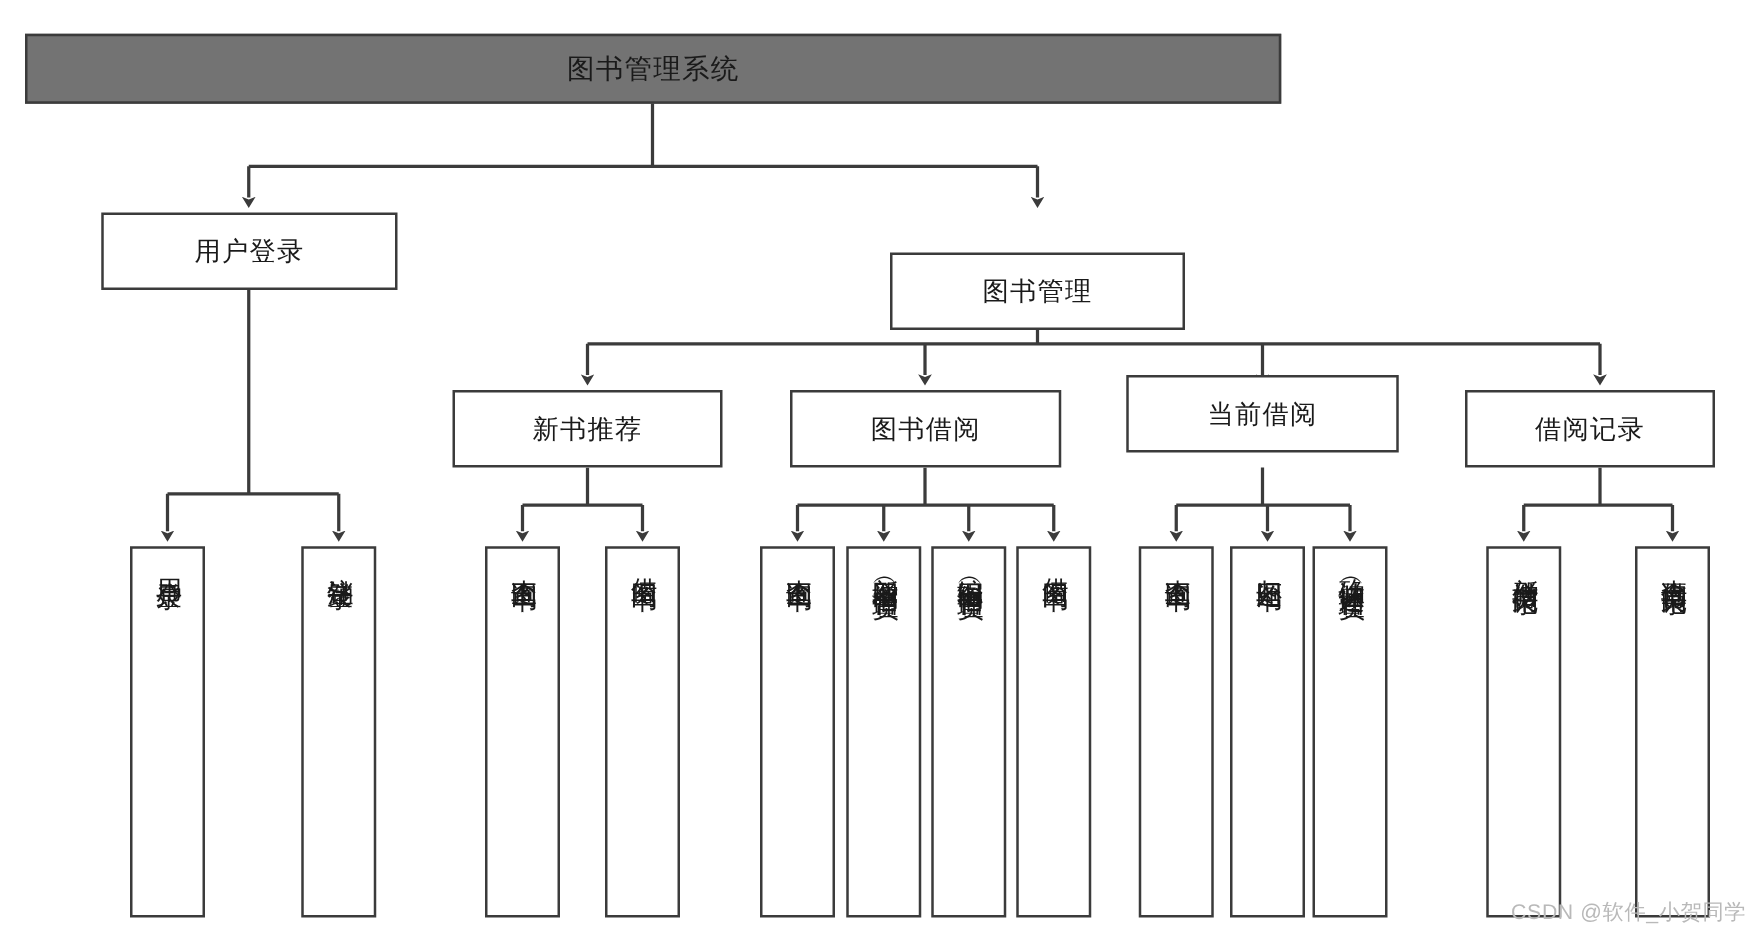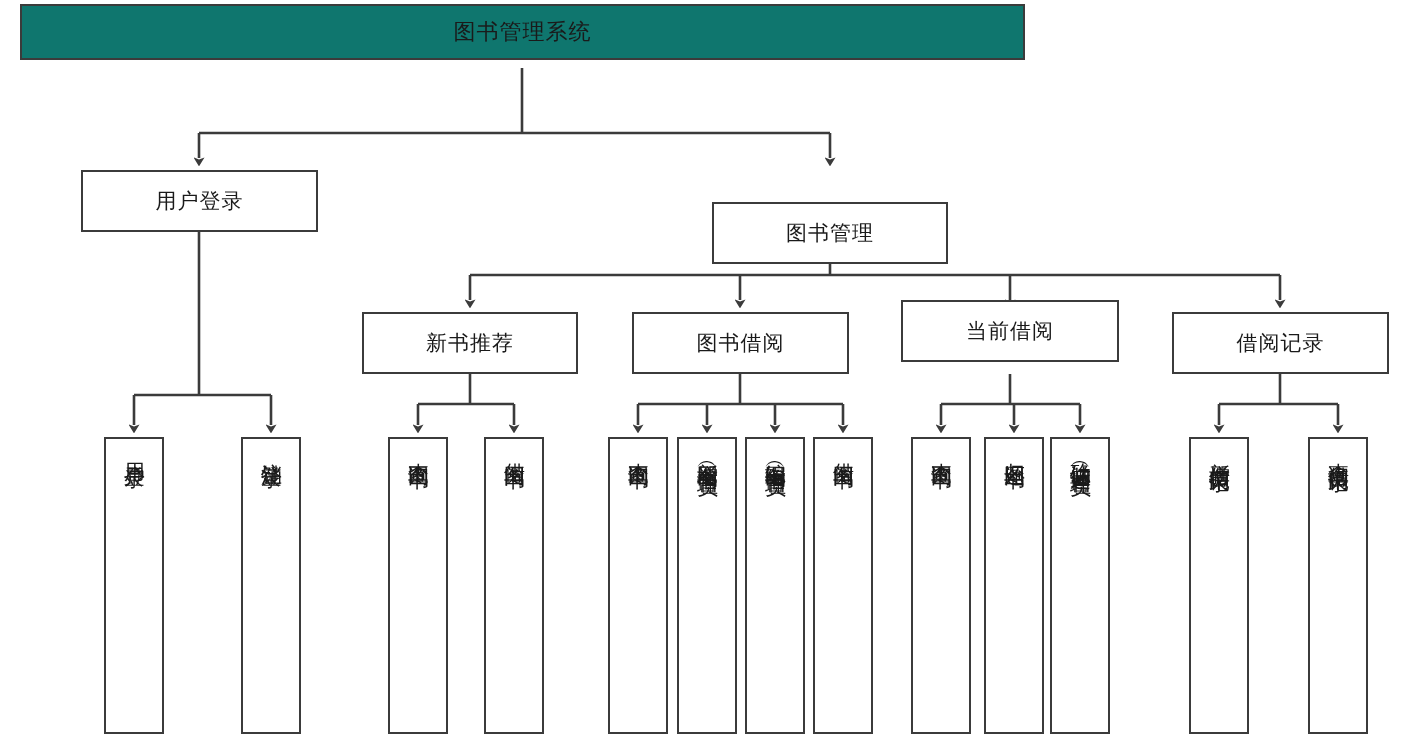--- a/index.html
+++ b/index.html
@@ -102,41 +102,41 @@
       <path d="M1014,404 L1014,425" marker-end="url(#arrow)"></path>
       <path d="M1080,404 L1080,425" marker-end="url(#arrow)"></path>
 
       <path d="M1280,374 L1280,404"></path>
       <path d="M1219,404 L1338,404"></path>
       <path d="M1219,404 L1219,425" marker-end="url(#arrow)"></path>
       <path d="M1338,404 L1338,425" marker-end="url(#arrow)"></path>
     </g>
   </svg>
 
-  <div class="node h root" style="left: 20px; top: 4px; width: 1005px; height: 56px; border-color: rgb(59, 59, 59); background: #0f766e; color: rgb(26, 26, 26);">
+  <div class="node h root" style="left: 20px; top: 27px; width: 1005px; height: 56px; border-color: rgb(59, 59, 59); background: #737373; color: rgb(26, 26, 26);">
     <span>图书管理系统</span>
   </div>
 
   <div class="node h" style="left: 81px; top: 170px; width: 237px; height: 62px; border-color: rgb(59, 59, 59); background: rgb(255, 255, 255); color: rgb(26, 26, 26);">
     <span>用户登录</span>
   </div>
   <div class="node h" style="left: 712px; top: 170px; width: 236px; height: 62px; border-color: rgb(59, 59, 59); background: rgb(255, 255, 255); color: rgb(26, 26, 26); margin-top: 32px;">
     <span>图书管理</span>
   </div>
 
   <div class="node h" style="left: 362px; top: 312px; width: 216px; height: 62px; border-color: rgb(59, 59, 59); background: rgb(255, 255, 255); color: rgb(26, 26, 26);">
     <span>新书推荐</span>
   </div>
   <div class="node h" style="left: 632px; top: 312px; width: 217px; height: 62px; border-color: rgb(59, 59, 59); background: rgb(255, 255, 255); color: rgb(26, 26, 26);">
     <span>图书借阅</span>
   </div>
   <div class="node h" style="left: 901px; top: 300px; width: 218px; height: 62px; border-color: rgb(59, 59, 59); background: rgb(255, 255, 255); color: rgb(26, 26, 26);">
     <span>当前借阅</span>
   </div>
-  <div class="node h" style="left: 1172px; top: 312px; width: 217px; height: 62px; border-color: rgb(59, 59, 59); background: rgb(255, 255, 255); color: rgb(26, 26, 26);">
+  <div class="node h" style="left: 1172px; top: 312px; width: 200px; height: 62px; border-color: rgb(59, 59, 59); background: rgb(255, 255, 255); color: rgb(26, 26, 26);">
     <span>借阅记录</span>
   </div>
 
   <div class="node v" style="left: 104px; top: 437px; width: 60px; height: 297px; border-color: rgb(59, 59, 59); background: rgb(255, 255, 255); color: rgb(26, 26, 26);">
     <span class="vtxt">用户登录</span>
   </div>
   <div class="node v" style="left: 241px; top: 437px; width: 60px; height: 297px; border-color: rgb(59, 59, 59); background: rgb(255, 255, 255); color: rgb(26, 26, 26);">
     <span class="vtxt">注销登录</span>
   </div>
   <div class="node v" style="left: 388px; top: 437px; width: 60px; height: 297px; border-color: rgb(59, 59, 59); background: rgb(255, 255, 255); color: rgb(26, 26, 26);">
@@ -166,13 +166,14 @@
   <div class="node v" style="left: 1050px; top: 437px; width: 60px; height: 297px; border-color: rgb(59, 59, 59); background: rgb(255, 255, 255); color: rgb(26, 26, 26);">
     <span class="vtxt">确认归还（管理员）</span>
   </div>
   <div class="node v" style="left: 1189px; top: 437px; width: 60px; height: 297px; border-color: rgb(59, 59, 59); background: rgb(255, 255, 255); color: rgb(26, 26, 26);">
     <span class="vtxt">新增借阅记录</span>
   </div>
   <div class="node v" style="left: 1308px; top: 437px; width: 60px; height: 297px; border-color: rgb(59, 59, 59); background: rgb(255, 255, 255); color: rgb(26, 26, 26);">
     <span class="vtxt">查询借阅记录</span>
   </div>
 
+  <div class="watermark">CSDN @软件_小贺同学</div>
 </div>
 
 </body></html>

